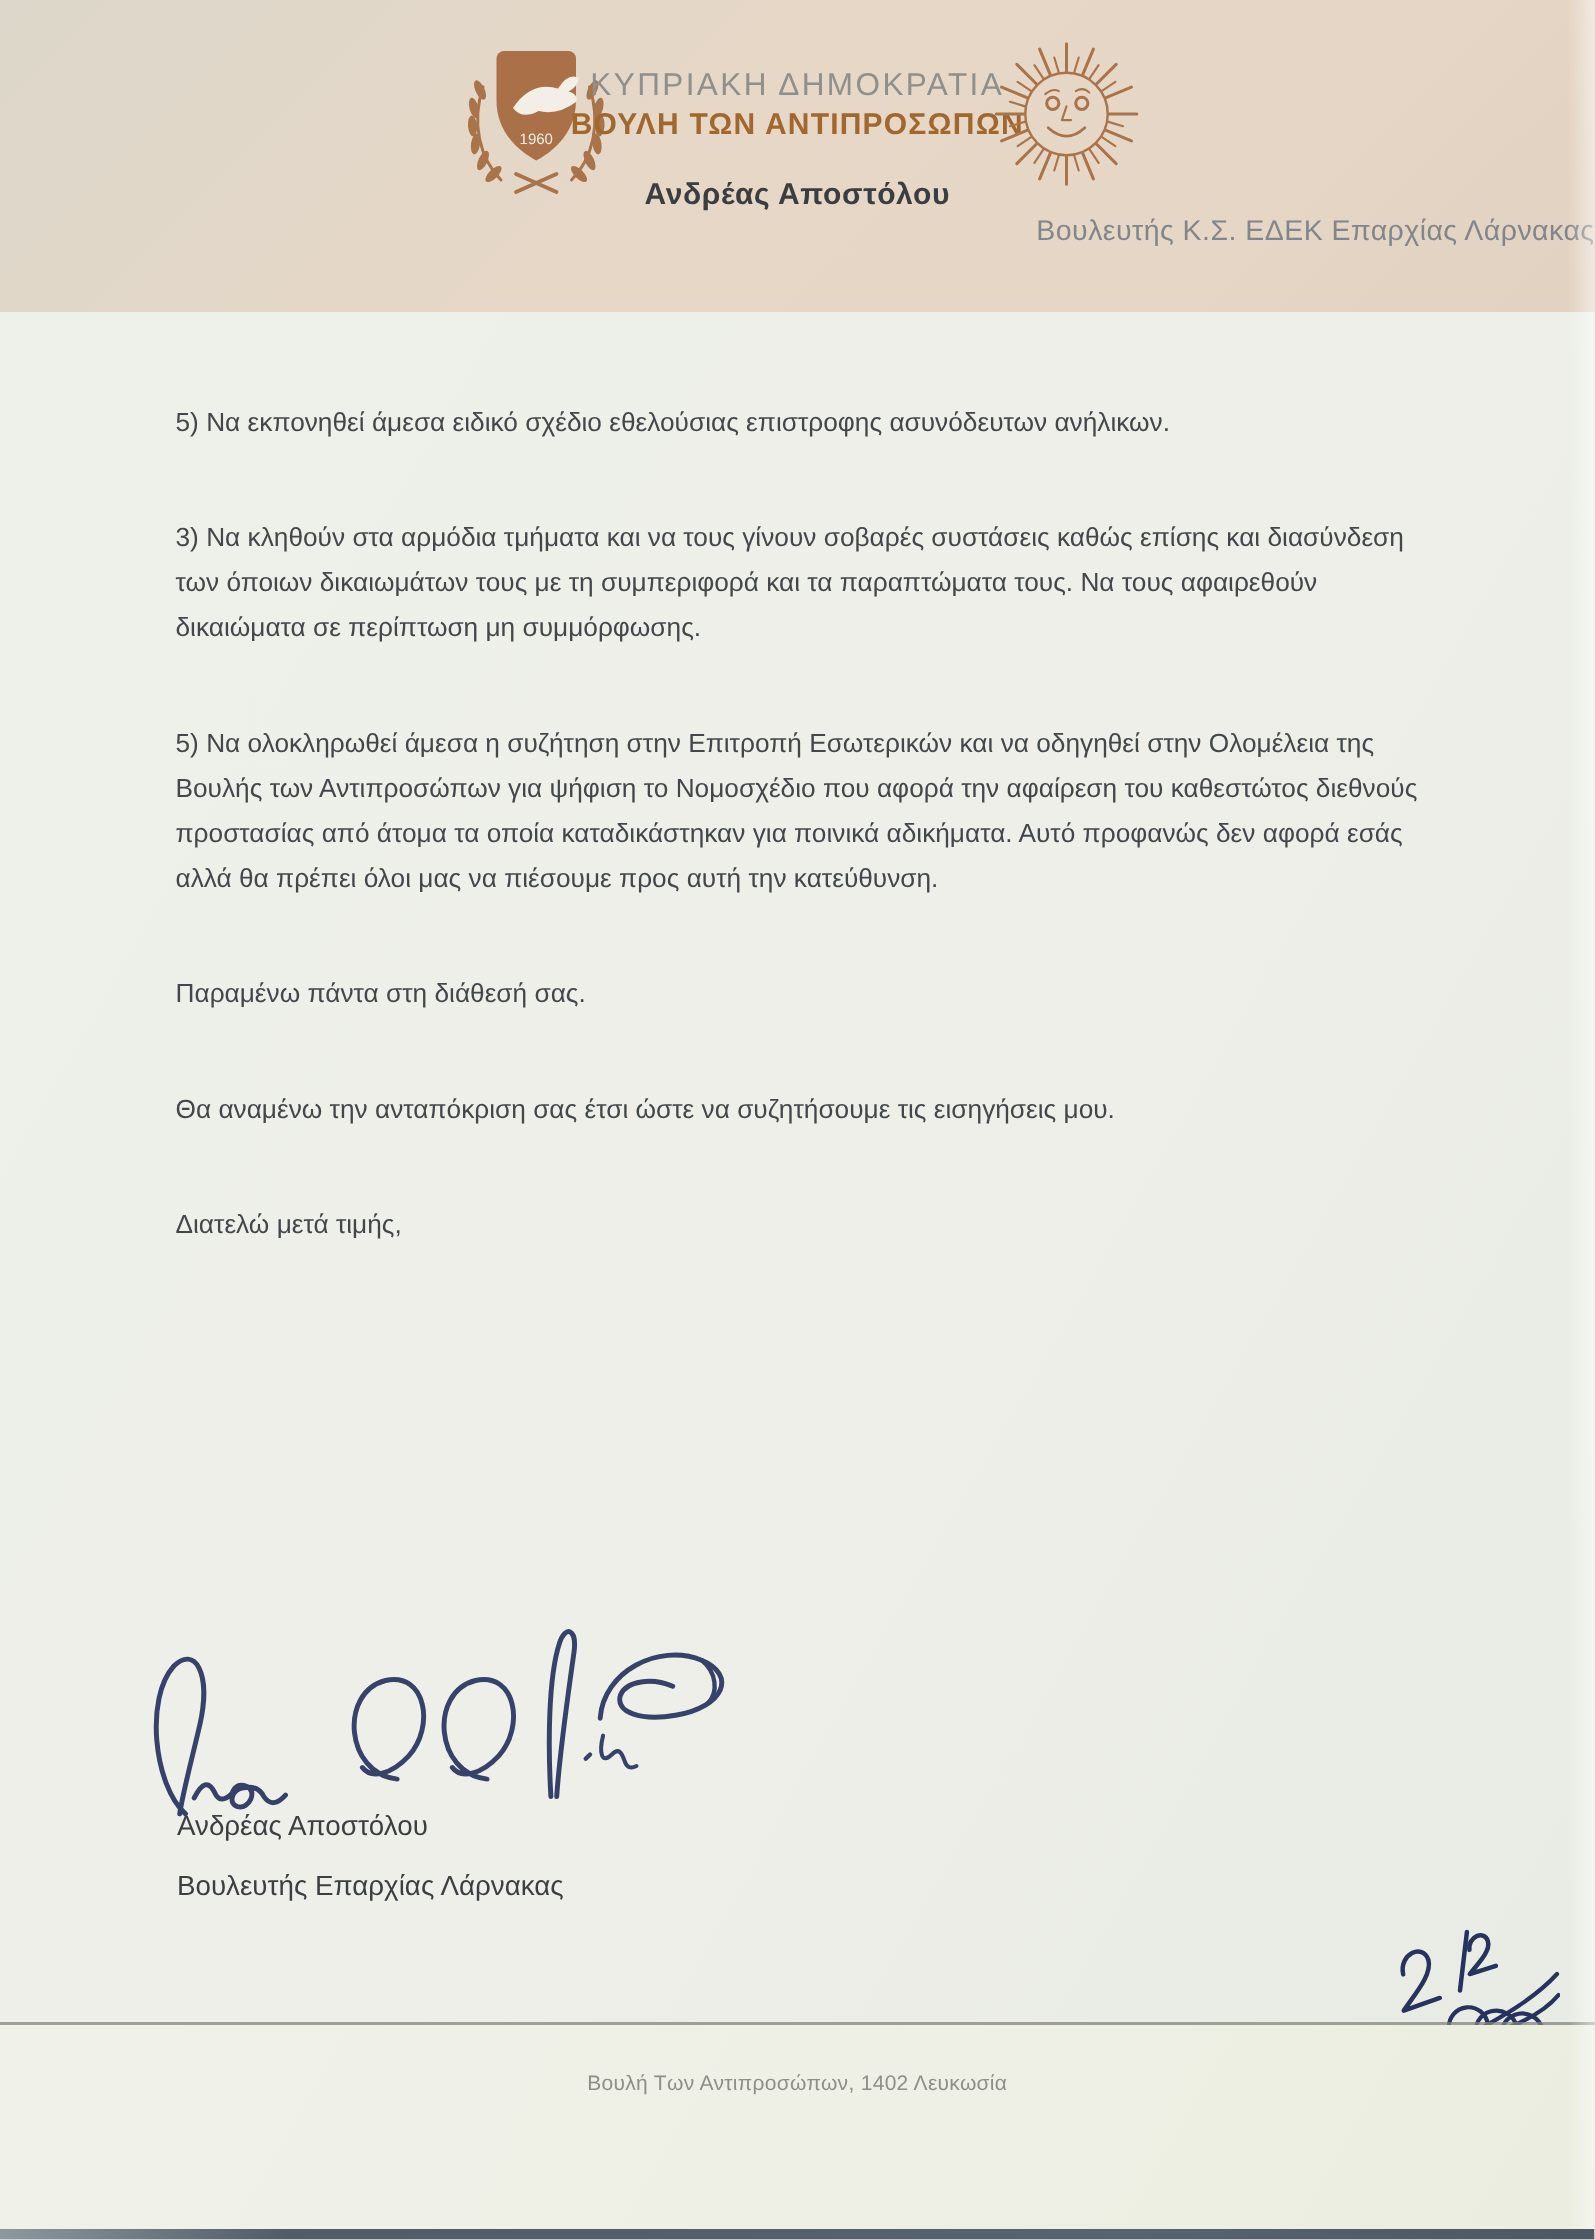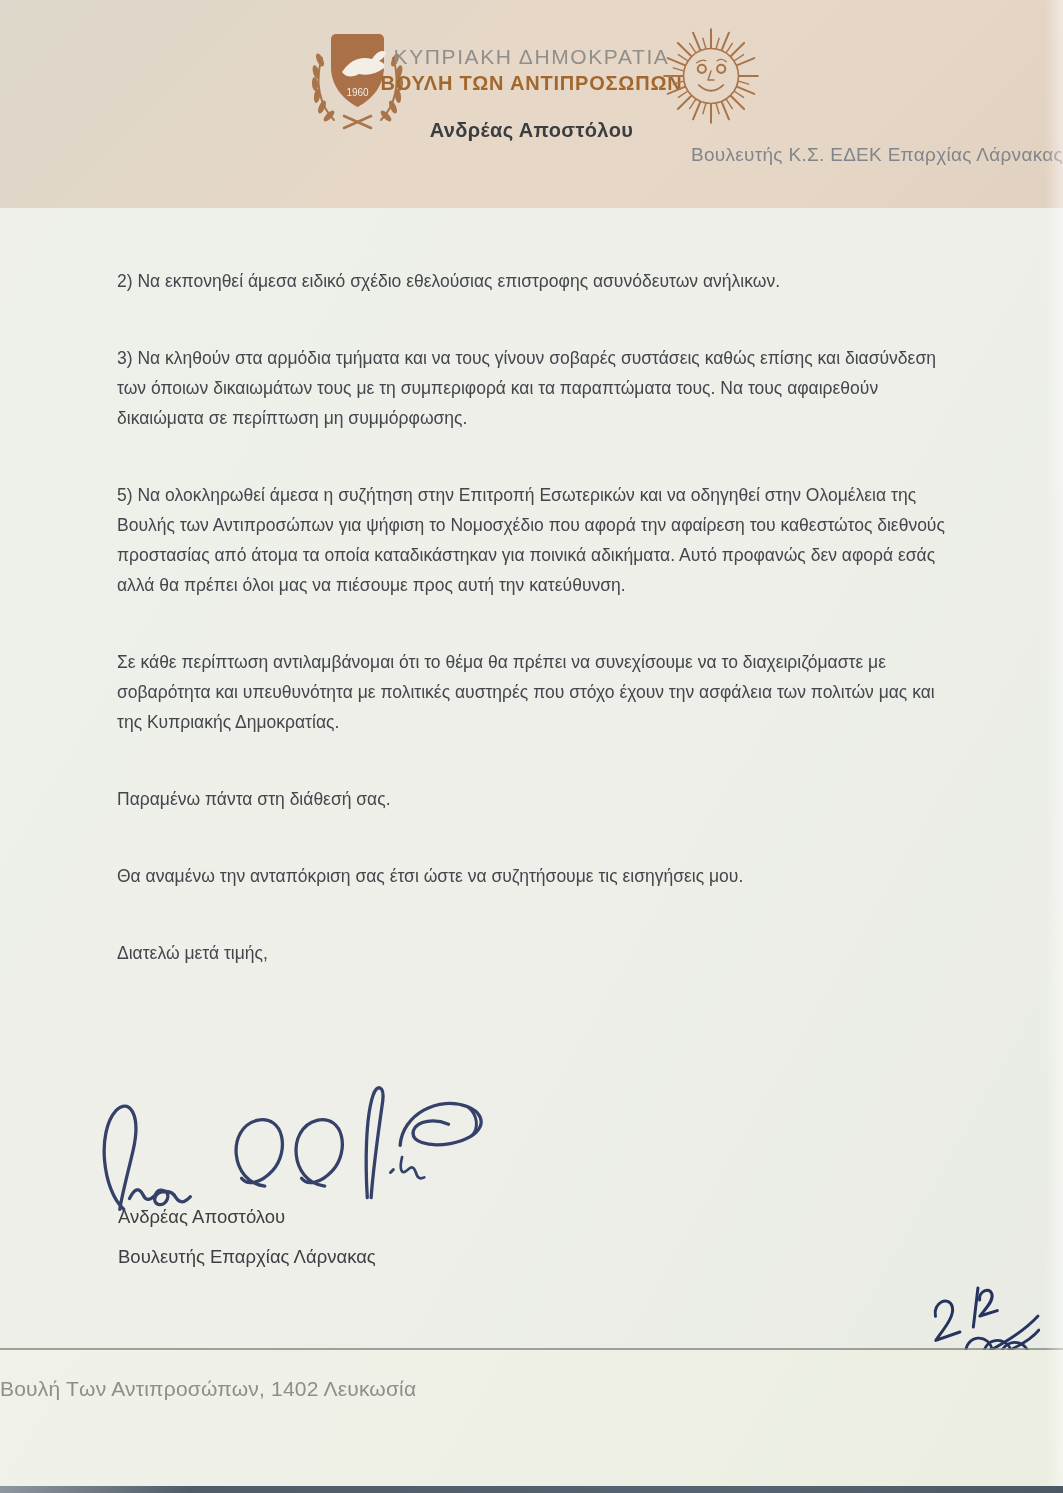--- a/index.html
+++ b/index.html
@@ -55,22 +55,22 @@
   
   .pagenum{position:absolute;left:920px;top:1282px;width:92px;height:72px;transform:rotate(-8deg);}
   .initials{position:absolute;left:952px;top:1308px;width:88px;height:70px;}
   
   .divider{position:absolute;left:0;top:1348px;width:100%;height:2px;background:#83867f;opacity:.75;}
   .footer-area{
     position:absolute;left:0;top:1350px;width:100%;height:136px;
     background:linear-gradient(120deg,#f0f1e9 0%,#eef0e5 60%,#eaeddf 100%);
   }
   .footer-text{
-    position:absolute;left:0;top:1376px;width:100%;text-align:left;
-    color:#8d8f89;font-size:21px;line-height:25.5px;letter-spacing:.2px;
+    position:absolute;left:0;top:1376px;width:100%;text-align:center;
+    color:#8d8f89;font-size:14px;line-height:25.5px;letter-spacing:.2px;
   }
   .ink{stroke:#26335f;fill:none;stroke-linecap:round;stroke-linejoin:round;}
   .copper{stroke:#a9744a;fill:none;stroke-linecap:round;stroke-linejoin:round;}
 </style>
 </head>
 <body>
 
 <div class="page">
 
   <div class="band"></div>
@@ -122,24 +122,23 @@
       <path d="M55,50 l-3,9 h6" stroke-width="1.4"></path>
       <path d="M43,64 q12,11 24,0" stroke-width="1.8"></path>
       <path d="M41,42 q5,-4 9,-2 M61,40 q5,-3 9,1" stroke-width="1.3"></path>
     </g>
   </svg>
 
   <div class="mp-name">Ανδρέας Αποστόλου</div>
   <div class="mp-title">Βουλευτής Κ.Σ. ΕΔΕΚ Επαρχίας Λάρνακας</div>
 
   <div class="bodytext">
-    <p>2) Να εκπονηθεί άμεσα ειδικό σχέδιο εθελούσιας επιστροφης ασυνόδευτων ανήλικων.</p>
+    <p>5) Να εκπονηθεί άμεσα ειδικό σχέδιο εθελούσιας επιστροφης ασυνόδευτων ανήλικων.</p>
     <p>3) Να κληθούν στα αρμόδια τμήματα και να τους γίνουν σοβαρές συστάσεις καθώς επίσης και διασύνδεση των όποιων δικαιωμάτων τους με τη συμπεριφορά και τα παραπτώματα τους. Να τους αφαιρεθούν δικαιώματα σε περίπτωση μη συμμόρφωσης.</p>
     <p>5) Να ολοκληρωθεί άμεσα η συζήτηση στην Επιτροπή Εσωτερικών και να οδηγηθεί στην Ολομέλεια της Βουλής των Αντιπροσώπων για ψήφιση το Νομοσχέδιο που αφορά την αφαίρεση του καθεστώτος διεθνούς προστασίας από άτομα τα οποία καταδικάστηκαν για ποινικά αδικήματα. Αυτό προφανώς δεν αφορά εσάς αλλά θα πρέπει όλοι μας να πιέσουμε προς αυτή την κατεύθυνση.</p>
-    <p>Σε κάθε περίπτωση αντιλαμβάνομαι ότι το θέμα θα πρέπει να συνεχίσουμε να το διαχειριζόμαστε με σοβαρότητα και υπευθυνότητα με πολιτικές αυστηρές που στόχο έχουν την ασφάλεια των πολιτών μας και της Κυπριακής Δημοκρατίας.</p>
     <p>Παραμένω πάντα στη διάθεσή σας.</p>
     <p>Θα αναμένω την ανταπόκριση σας έτσι ώστε να συζητήσουμε τις εισηγήσεις μου.</p>
     <p class="valediction">Διατελώ μετά τιμής,</p>
   </div>
 
   <svg class="signature-svg" viewBox="0 0 400 150">
     <g class="ink" stroke-width="3.4" opacity="0.92">
       <path d="M30,142 C8,122 2,62 22,40 C36,26 48,44 40,80 C34,106 28,128 26,142"></path>
       <path d="M36,131 q8,-16 14,-4 q4,9 12,1 q3,-8 10,-5 c8,3 2,16 -6,14 c-7,-2 -4,-12 4,-13 q10,-2 14,6 q6,9 15,-1"></path>
       <path d="M176,118 C140,114 136,58 168,50 C196,44 202,82 184,102 C172,115 158,118 152,110"></path>

